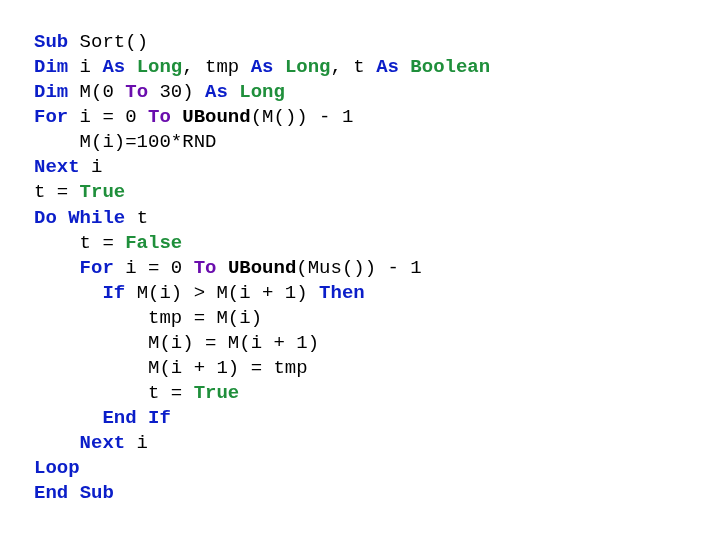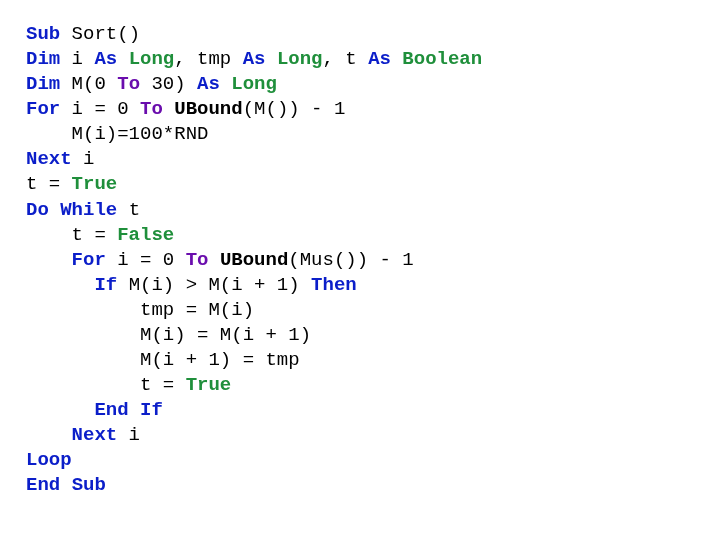--- a/index.html
+++ b/index.html
@@ -4,21 +4,21 @@
 <style>
   html, body {
     margin: 0;
     padding: 0;
     width: 720px;
     height: 540px;
     background: #fff;
     overflow: hidden;
   }
   pre.code {
-    margin: 4px;
+    margin: 12px;
     padding: 18px 22px;
     font-family: "Courier New", Courier, monospace;
     font-size: 19px;
     line-height: 1.32;
     white-space: pre;
     color: #000;
   }
   .kw   { color: #0b1ec9; font-weight: bold; }
   .kwnl { color: #6a0dad; font-weight: bold; } 
   .type { color: #1f8f3b; font-weight: bold; }

